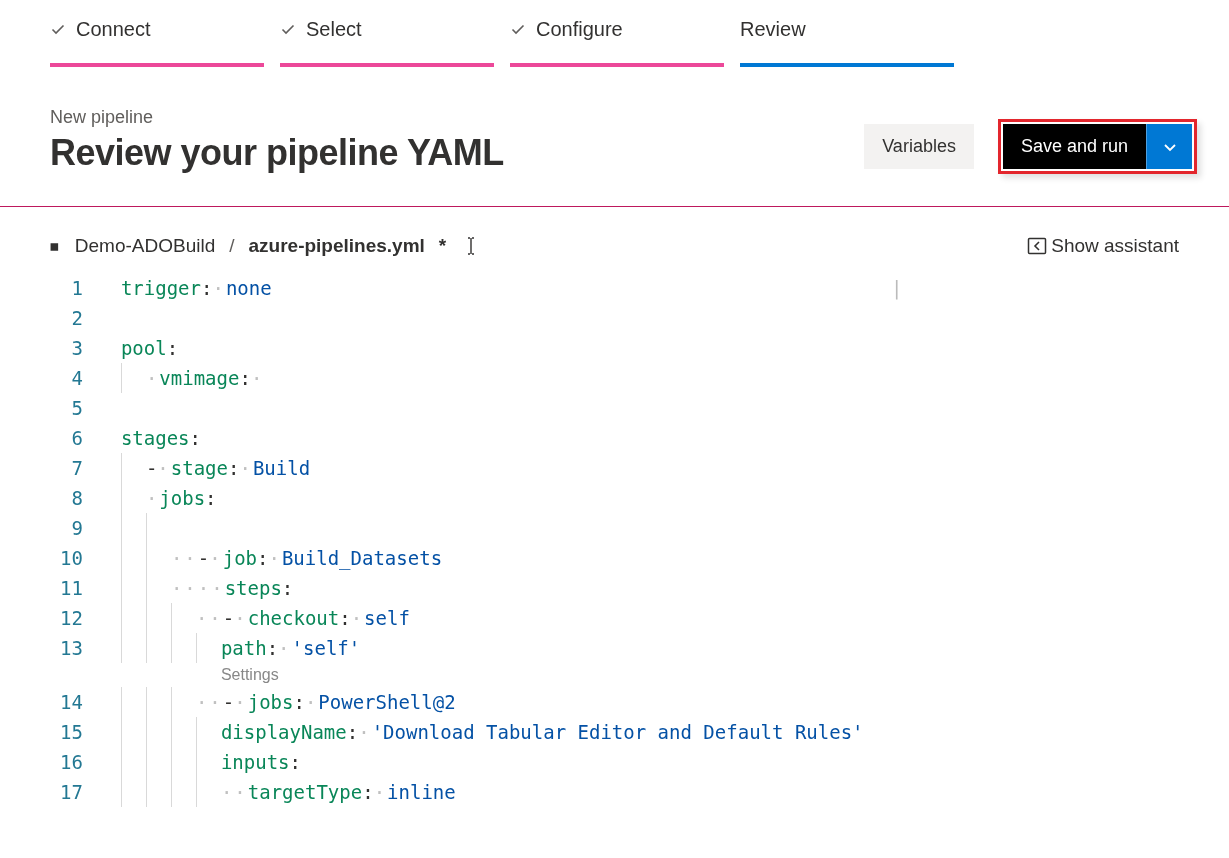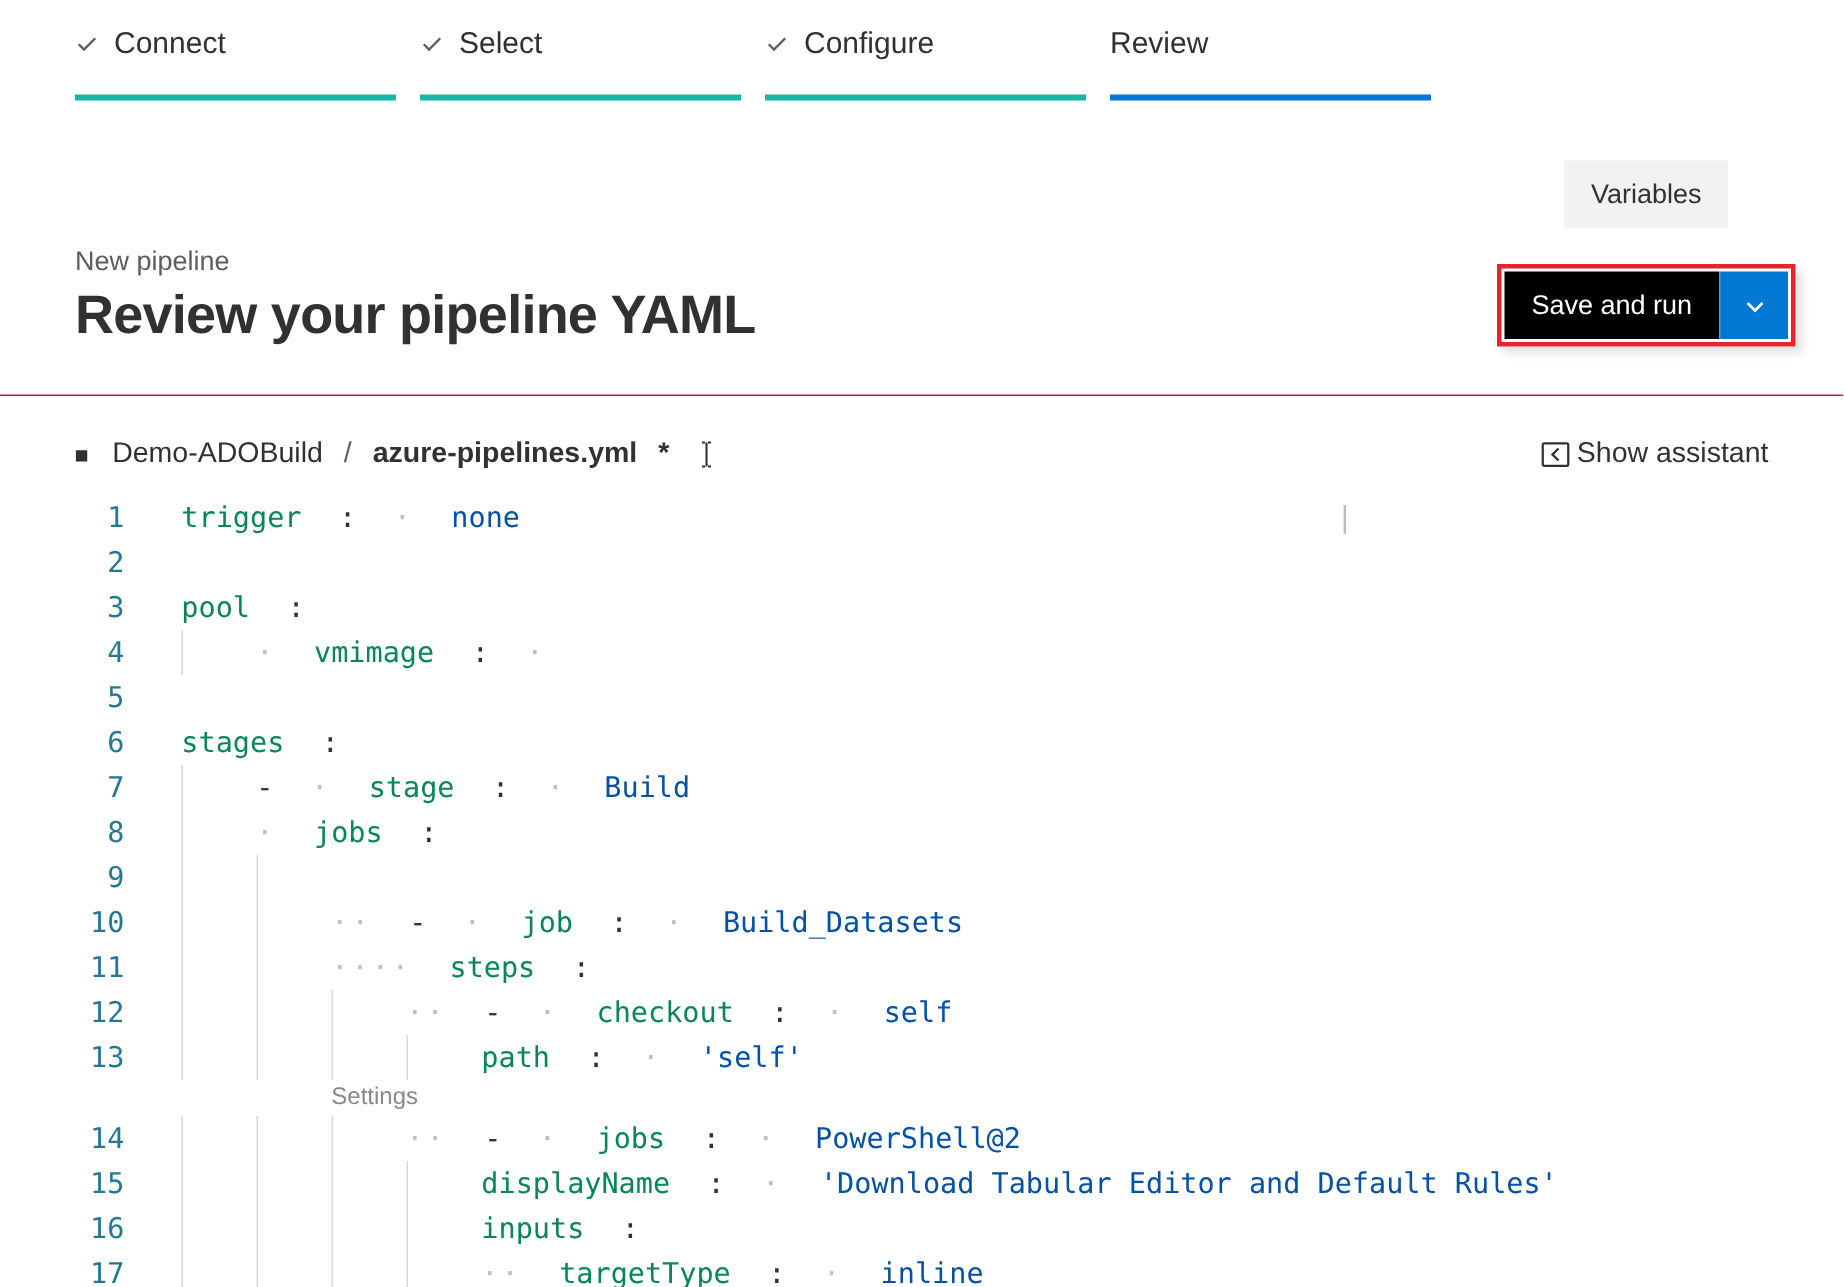--- a/index.html
+++ b/index.html
@@ -13,21 +13,21 @@
 
   
   .steps {
     display: flex;
     gap: 16px;
     padding: 18px 50px 0 50px;
   }
   .step {
     width: 214px;
     padding-bottom: 22px;
-    border-bottom: 4px solid #14b8a6;
+    border-bottom: 4px solid #ec4899;
     font-size: 20px;
     color: #323130;
     display: flex;
     align-items: center;
     gap: 10px;
   }
   .step .check {
     color: #605e5c;
     font-size: 18px;
     display: inline-flex;
@@ -53,21 +53,20 @@
   .hdr-left h1 {
     margin: 0;
     font-size: 36px;
     font-weight: 700;
     letter-spacing: -0.5px;
   }
   .hdr-right {
     display: flex;
     align-items: center;
     gap: 24px;
-    flex-direction: column;
   }
   .btn-vars {
     background: #f3f2f1;
     border: none;
     padding: 12px 18px;
     font-size: 18px;
     color: #323130;
     cursor: pointer;
   }
   .save-wrap {
@@ -140,21 +139,20 @@
     padding-right: 38px;
     user-select: none;
     min-width: 46px;
   }
   .code { position: relative; flex:1; }
   .line {
     white-space: pre;
     display:flex;
     min-height:30px;
     align-items:center;
-    gap:25px;
   }
   .guide {
     display:inline-block;
     width:25px;
     color:#d0d0d0;
     height:30px;
     position:relative;
   }
   .guide::before{
     content:"";

